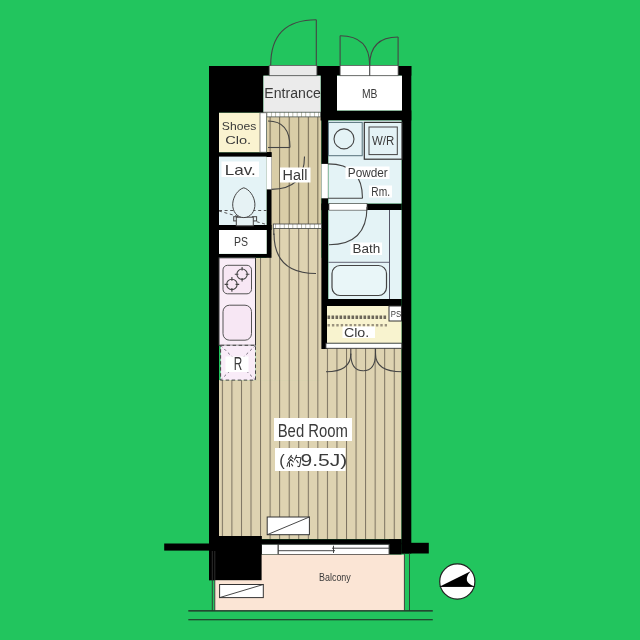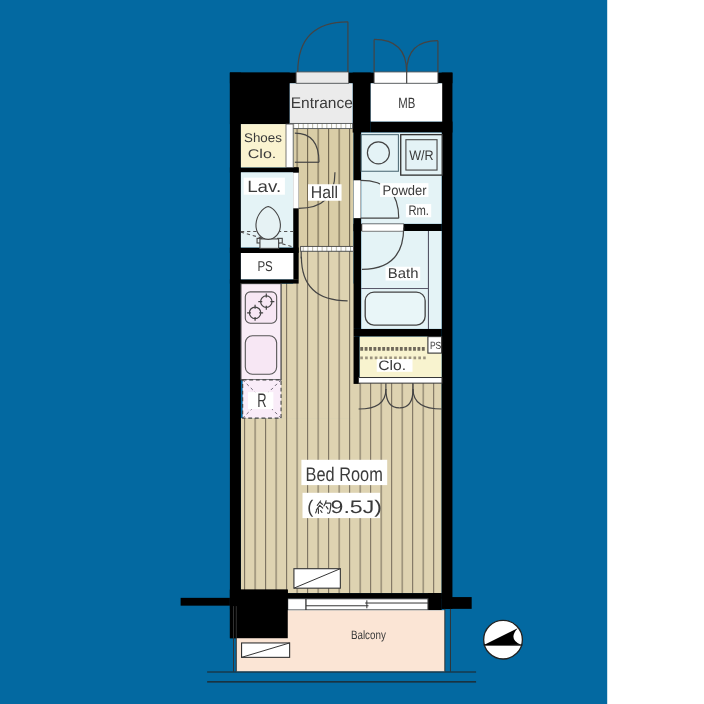--- a/index.html
+++ b/index.html
@@ -1,16 +1,16 @@
 <!DOCTYPE html>
 <html><head>
 <meta charset="utf-8">
 <style>
 html,body{margin:0;padding:0;background:#fff;}
-#stage{position:relative;width:552px;height:640px;background:#0369a1;overflow:hidden;}
+#stage{position:relative;width:640px;height:640px;background:#22c55e;overflow:hidden;}
 svg{position:absolute;left:0;top:0;}
 text{font-family:"Liberation Sans",sans-serif;fill:#3a3a3a;}
 </style>
 </head>
 <body>
 <div id="stage">
 <svg width="640" height="640" viewBox="0 0 640 640">
 <defs>
 <pattern id="floor" width="9.55" height="10" patternUnits="userSpaceOnUse" x="2.2">
   <rect width="9.55" height="10" fill="#ded3b1"></rect>

